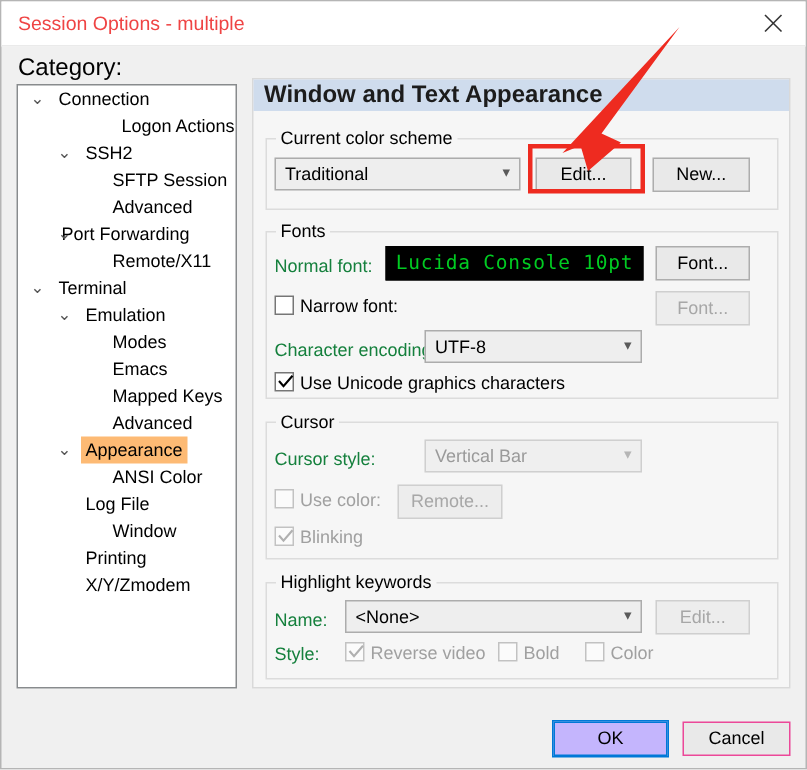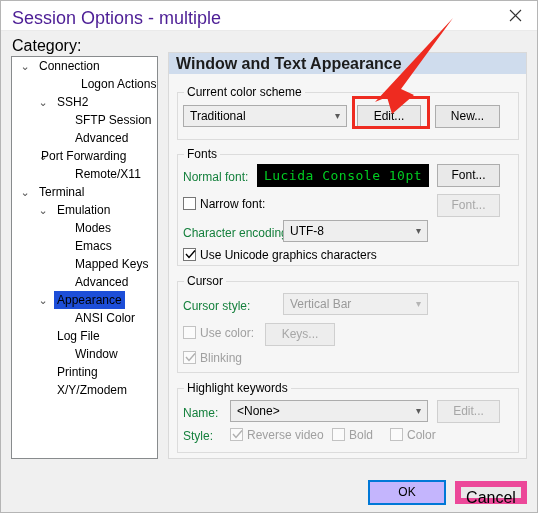--- a/index.html
+++ b/index.html
@@ -21,21 +21,21 @@
 
   
   #titlebar {
     position: absolute; left: 0; top: 0;
     width: 536px; height: 30px;
     background: #ffffff;
     border-bottom: 1px solid #eaeaea;
   }
   #title-text {
     position: absolute; left: 11px; top: 7px;
-    font-size: 18px; color: #4c1d95;
+    font-size: 13px; color: #ef4444;
     white-space: nowrap;
   }
   #close-btn {
     position: absolute; right: 0; top: 0;
     width: 44px; height: 29px;
     display: flex; align-items: center; justify-content: center;
     cursor: pointer;
   }
   #close-btn svg { display: block; }
 
@@ -64,21 +64,21 @@
     top: 0; line-height: 18px;
     width: 14px; text-align: center;
     font-size: 11px; color: #555;
     user-select: none;
   }
   .tree-item .tlabel {
     display: inline-block;
     padding: 0 3px;
   }
   .tree-item.selected .tlabel {
-    background: #1d4ed8;
+    background: #fdba74;
   }
 
   
   #right-panel {
     position: absolute; left: 167px; top: 51px;
     width: 359px; height: 407px;
     background: #f6f6f6;
     border: 1px solid #d9d9d9;
   }
   #panel-header {
@@ -200,22 +200,22 @@
     background: #c4b5fd;
     border: 1px solid #0078d7;
     outline: 1px solid #0078d7;
     font-size: 12px; line-height: 21px; text-align: center;
     cursor: pointer;
   }
   #cancel-btn {
     position: absolute; left: 454px; top: 480px;
     width: 72px; height: 23px;
     background: #e9e9e9;
-    border: 6px solid #ec4899;
-    font-size: 16px; line-height: 21px; text-align: center;
+    border: 1px solid #ec4899;
+    font-size: 12px; line-height: 21px; text-align: center;
     cursor: pointer;
   }
 
   
   #annot-arrow {
     position: absolute; left: 0; top: 0;
     width: 538px; height: 513px;
     pointer-events: none;
   }
   #annot-rect {
@@ -311,21 +311,21 @@
     </div>
     <div class="lbl" style="left:14px; top:246px;">Cursor style:</div>
     <div class="combo disabled" style="left:114px; top:240px; width:145px;">
       <span>Vertical Bar</span>
       <span class="cb-arrow">▾</span>
     </div>
 
     <div class="cbx disabled" style="left:14px; top:273px;">
       <span class="box"></span><span>Use color:</span>
     </div>
-    <div class="btn disabled" style="left:96px; top:270px; width:70px;">Keys...</div>
+    <div class="btn disabled" style="left:96px; top:270px; width:70px;">Remote...</div>
 
     <div class="cbx disabled" style="left:14px; top:298px;">
       <span class="box">
         <svg width="11" height="11" viewBox="0 0 11 11">
             <polyline points="1,5 4,8.5 10,1.5" fill="none" stroke="#b0b0b0" stroke-width="1.4"></polyline>
           </svg>
       </span><span>Blinking</span>
     </div>
 
     <div class="group" style="left:8px; top:335px; width:342px; height:65px;">

